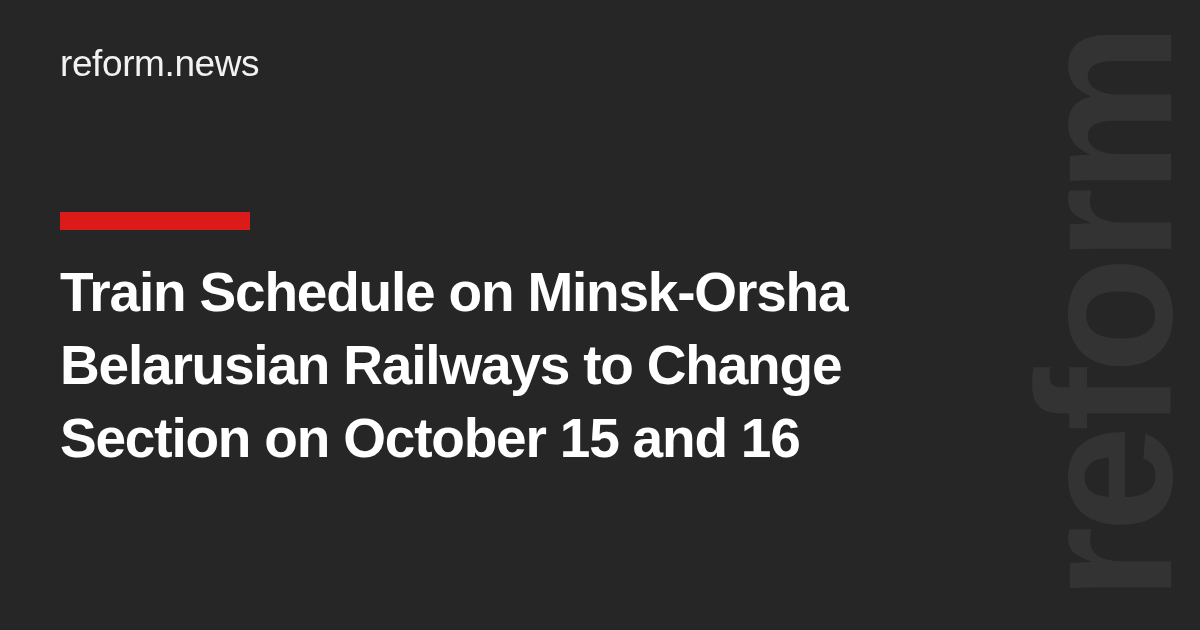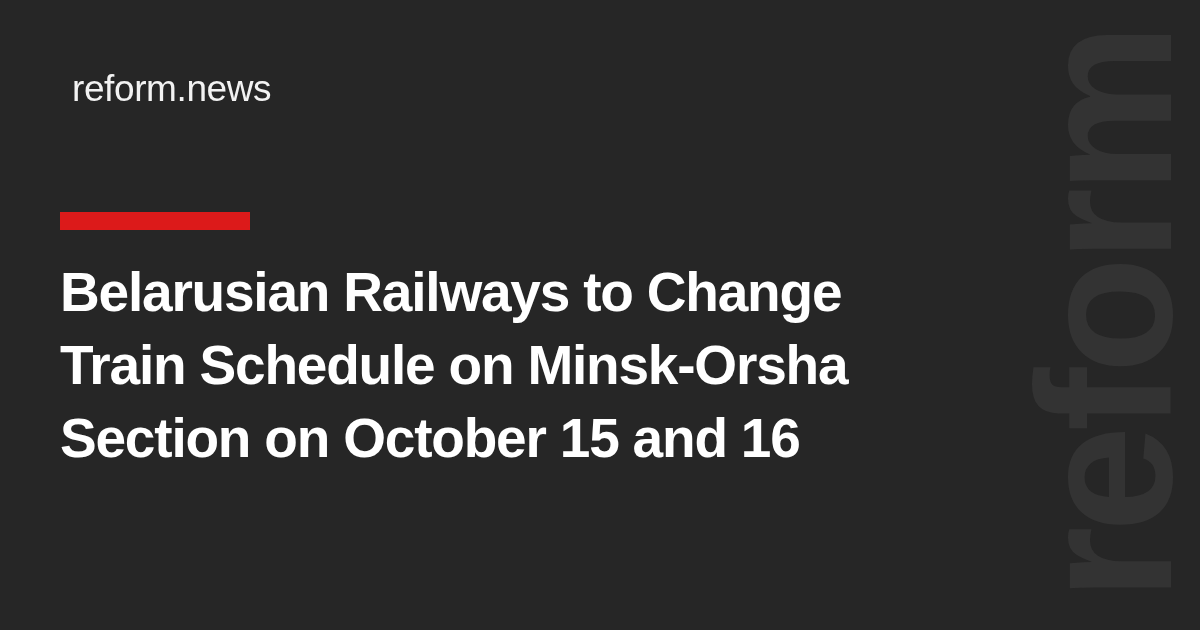--- a/index.html
+++ b/index.html
@@ -55,30 +55,29 @@
   #content {
     position: absolute;
     left: 60px;
     top: 0;
     width: 920px;
     height: 630px;
   }
 
   #site-logo {
     position: absolute;
-    left: 12px;
+    left: 0;
     top: 43px;
     font-family: "Liberation Sans", sans-serif;
     font-size: 37px;
     font-weight: 500;
     letter-spacing: -0.4px;
     color: #f2f2f2;
     line-height: 1.15;
     white-space: nowrap;
-    margin-top: 25px;
   }
 
   #accent-bar {
     position: absolute;
     left: 0;
     top: 212px;
     width: 190px;
     height: 18px;
     background: #dc1a1a;
   }
@@ -109,19 +108,19 @@
     <div id="watermark-text">reform</div>
   </div>
 
   <div id="content">
 
     <div id="site-logo">reform.news</div>
 
     <div id="accent-bar"></div>
 
     <div id="headline">
+      <div class="headline-line">Train Schedule on Minsk-Orsha</div>
       <div class="headline-line">Belarusian Railways to Change</div>
-      <div class="headline-line">Train Schedule on Minsk-Orsha</div>
       <div class="headline-line">Section on October 15 and 16</div>
     </div>
 
   </div>
 </div>
 
 </body></html>

